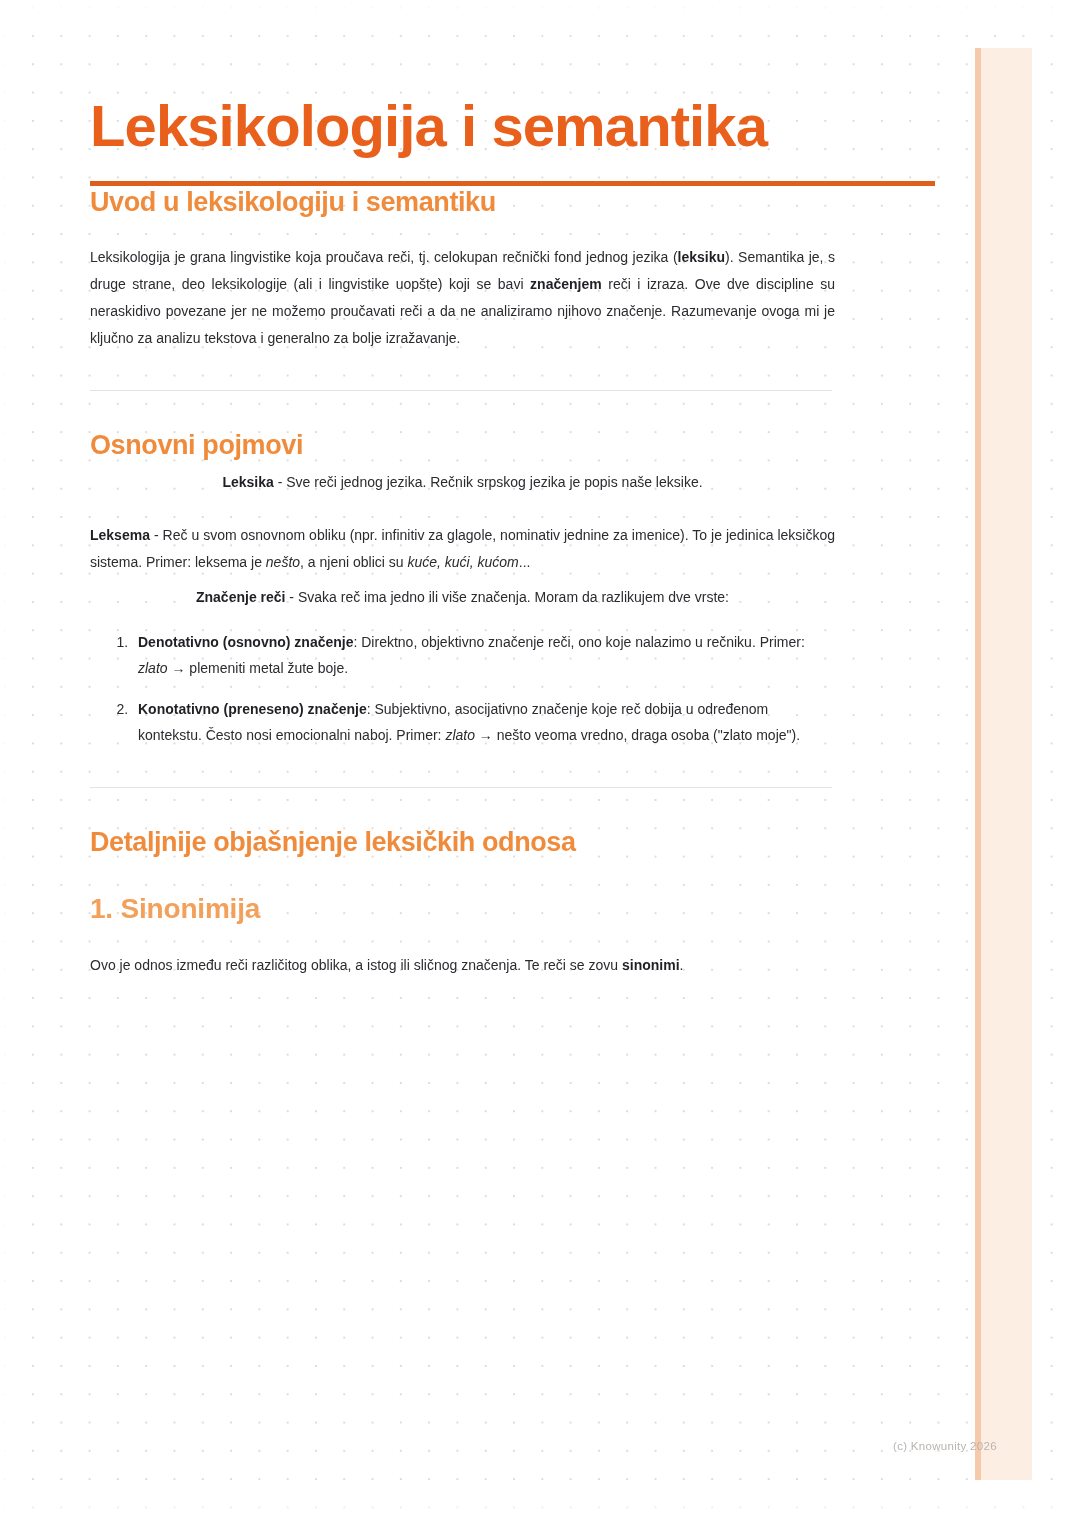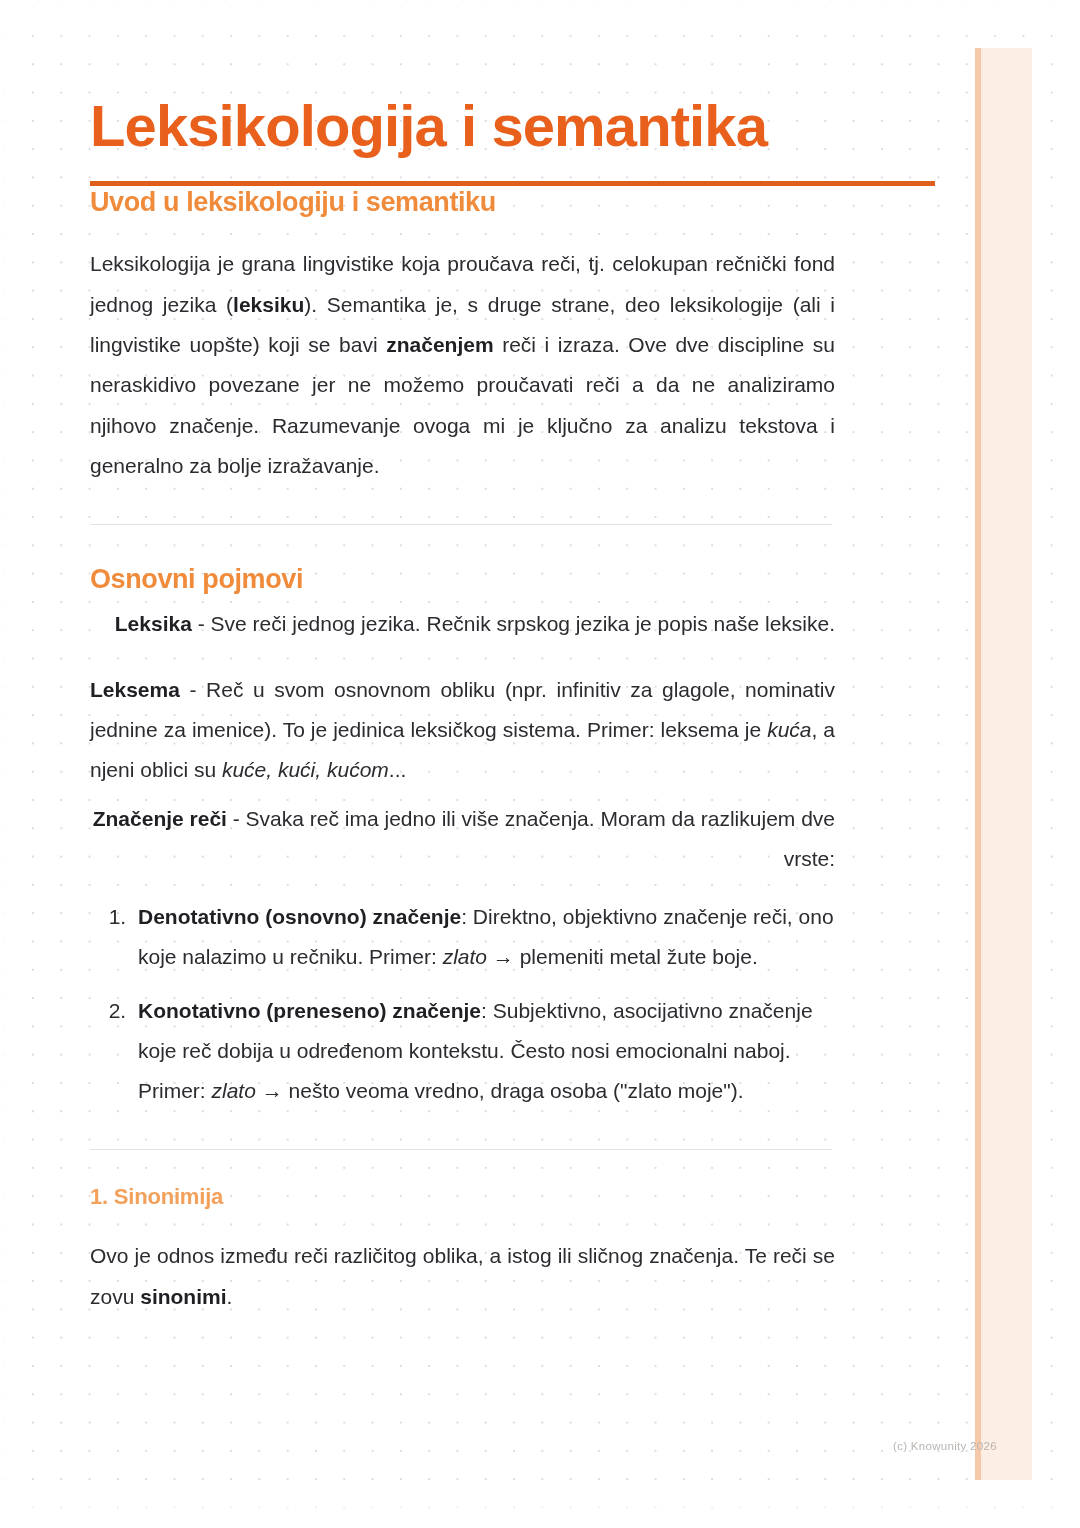--- a/index.html
+++ b/index.html
@@ -87,37 +87,37 @@
 
   h2.section-title {
     font-size: 27px;
     font-weight: 700;
     letter-spacing: -0.4px;
     color: #f08b3c;
     line-height: 1.2;
   }
 
   h3.sub-title {
-    font-size: 22px;
+    font-size: 28px;
     font-weight: 600;
     letter-spacing: -0.2px;
     color: #f2a05a;
     line-height: 1.2;
   }
 
   p.body, li.body {
-    font-size: 21px;
+    font-size: 14px;
     line-height: 1.92;
     color: #2b2b30;
     text-align: justify;
     -webkit-hyphens: none;
     hyphens: none;
   }
 
-  p.body.nojustify { text-align: right; margin-top: 8px; }
+  p.body.nojustify { text-align: center; margin-top: 8px; }
 
   b, strong { font-weight: 700; color: #1f1f24; }
   i, em { font-style: italic; }
 
   ol.num-list {
     margin-left: 22px;
     padding-left: 20px;
     list-style-position: outside;
   }
   ol.num-list li {
@@ -174,31 +174,32 @@
   <h2 class="section-title mt-46">Uvod u leksikologiju i semantiku</h2>
 
   <p class="body mt-26">Leksikologija je grana lingvistike koja proučava reči, tj. celokupan rečnički fond jednog jezika (<b>leksiku</b>). Semantika je, s druge strane, deo leksikologije (ali i lingvistike uopšte) koji se bavi <b>značenjem</b> reči i izraza. Ove dve discipline su neraskidivo povezane jer ne možemo proučavati reči a da ne analiziramo njihovo značenje. Razumevanje ovoga mi je ključno za analizu tekstova i generalno za bolje izražavanje.</p>
 
   <div class="divider mt-38"></div>
 
   <h2 class="section-title mt-38">Osnovni pojmovi</h2>
 
   <p class="body nojustify mt-26"><b>Leksika</b> - Sve reči jednog jezika. Rečnik srpskog jezika je popis naše leksike.</p>
 
-  <p class="body mt-26"><b>Leksema</b> - Reč u svom osnovnom obliku (npr. infinitiv za glagole, nominativ jednine za imenice). To je jedinica leksičkog sistema. Primer: leksema je <i>kuća</i>, a njeni oblici su <i>kuće, kući, kućom</i>...</p>
+  <p class="body mt-26"><b>Leksema</b> - Reč u svom osnovnom obliku (npr. infinitiv za glagole, nominativ jednine za imenice). To je jedinica leksičkog sistema. Primer: leksema je <i>nešto</i>, a njeni oblici su <i>kuće, kući, kućom</i>...</p>
 
   <p class="body nojustify mt-26"><b>Značenje reči</b> - Svaka reč ima jedno ili više značenja. Moram da razlikujem dve vrste:</p>
 
   <ol class="num-list body mt-18">
     <li class="body"><b>Denotativno (osnovno) značenje</b>: Direktno, objektivno značenje reči, ono koje nalazimo u rečniku. Primer: <i>zlato</i> → plemeniti metal žute boje.</li>
     <li class="body mt-14"><b>Konotativno (preneseno) značenje</b>: Subjektivno, asocijativno značenje koje reč dobija u određenom kontekstu. Često nosi emocionalni naboj. Primer: <i>zlato</i> → nešto veoma vredno, draga osoba ("zlato moje").</li>
   </ol>
 
   <div class="divider mt-38"></div>
 
+  <h2 class="section-title mt-38">Detaljnije objašnjenje leksičkih odnosa</h2>
 
 
   <h3 class="sub-title mt-34">1. Sinonimija</h3>
 
   <p class="body mt-26">Ovo je odnos između reči različitog oblika, a istog ili sličnog značenja. Te reči se zovu <b>sinonimi</b>.</p>
 
 </div>
 
 <div class="watermark">(c) Knowunity 2026</div>
 

